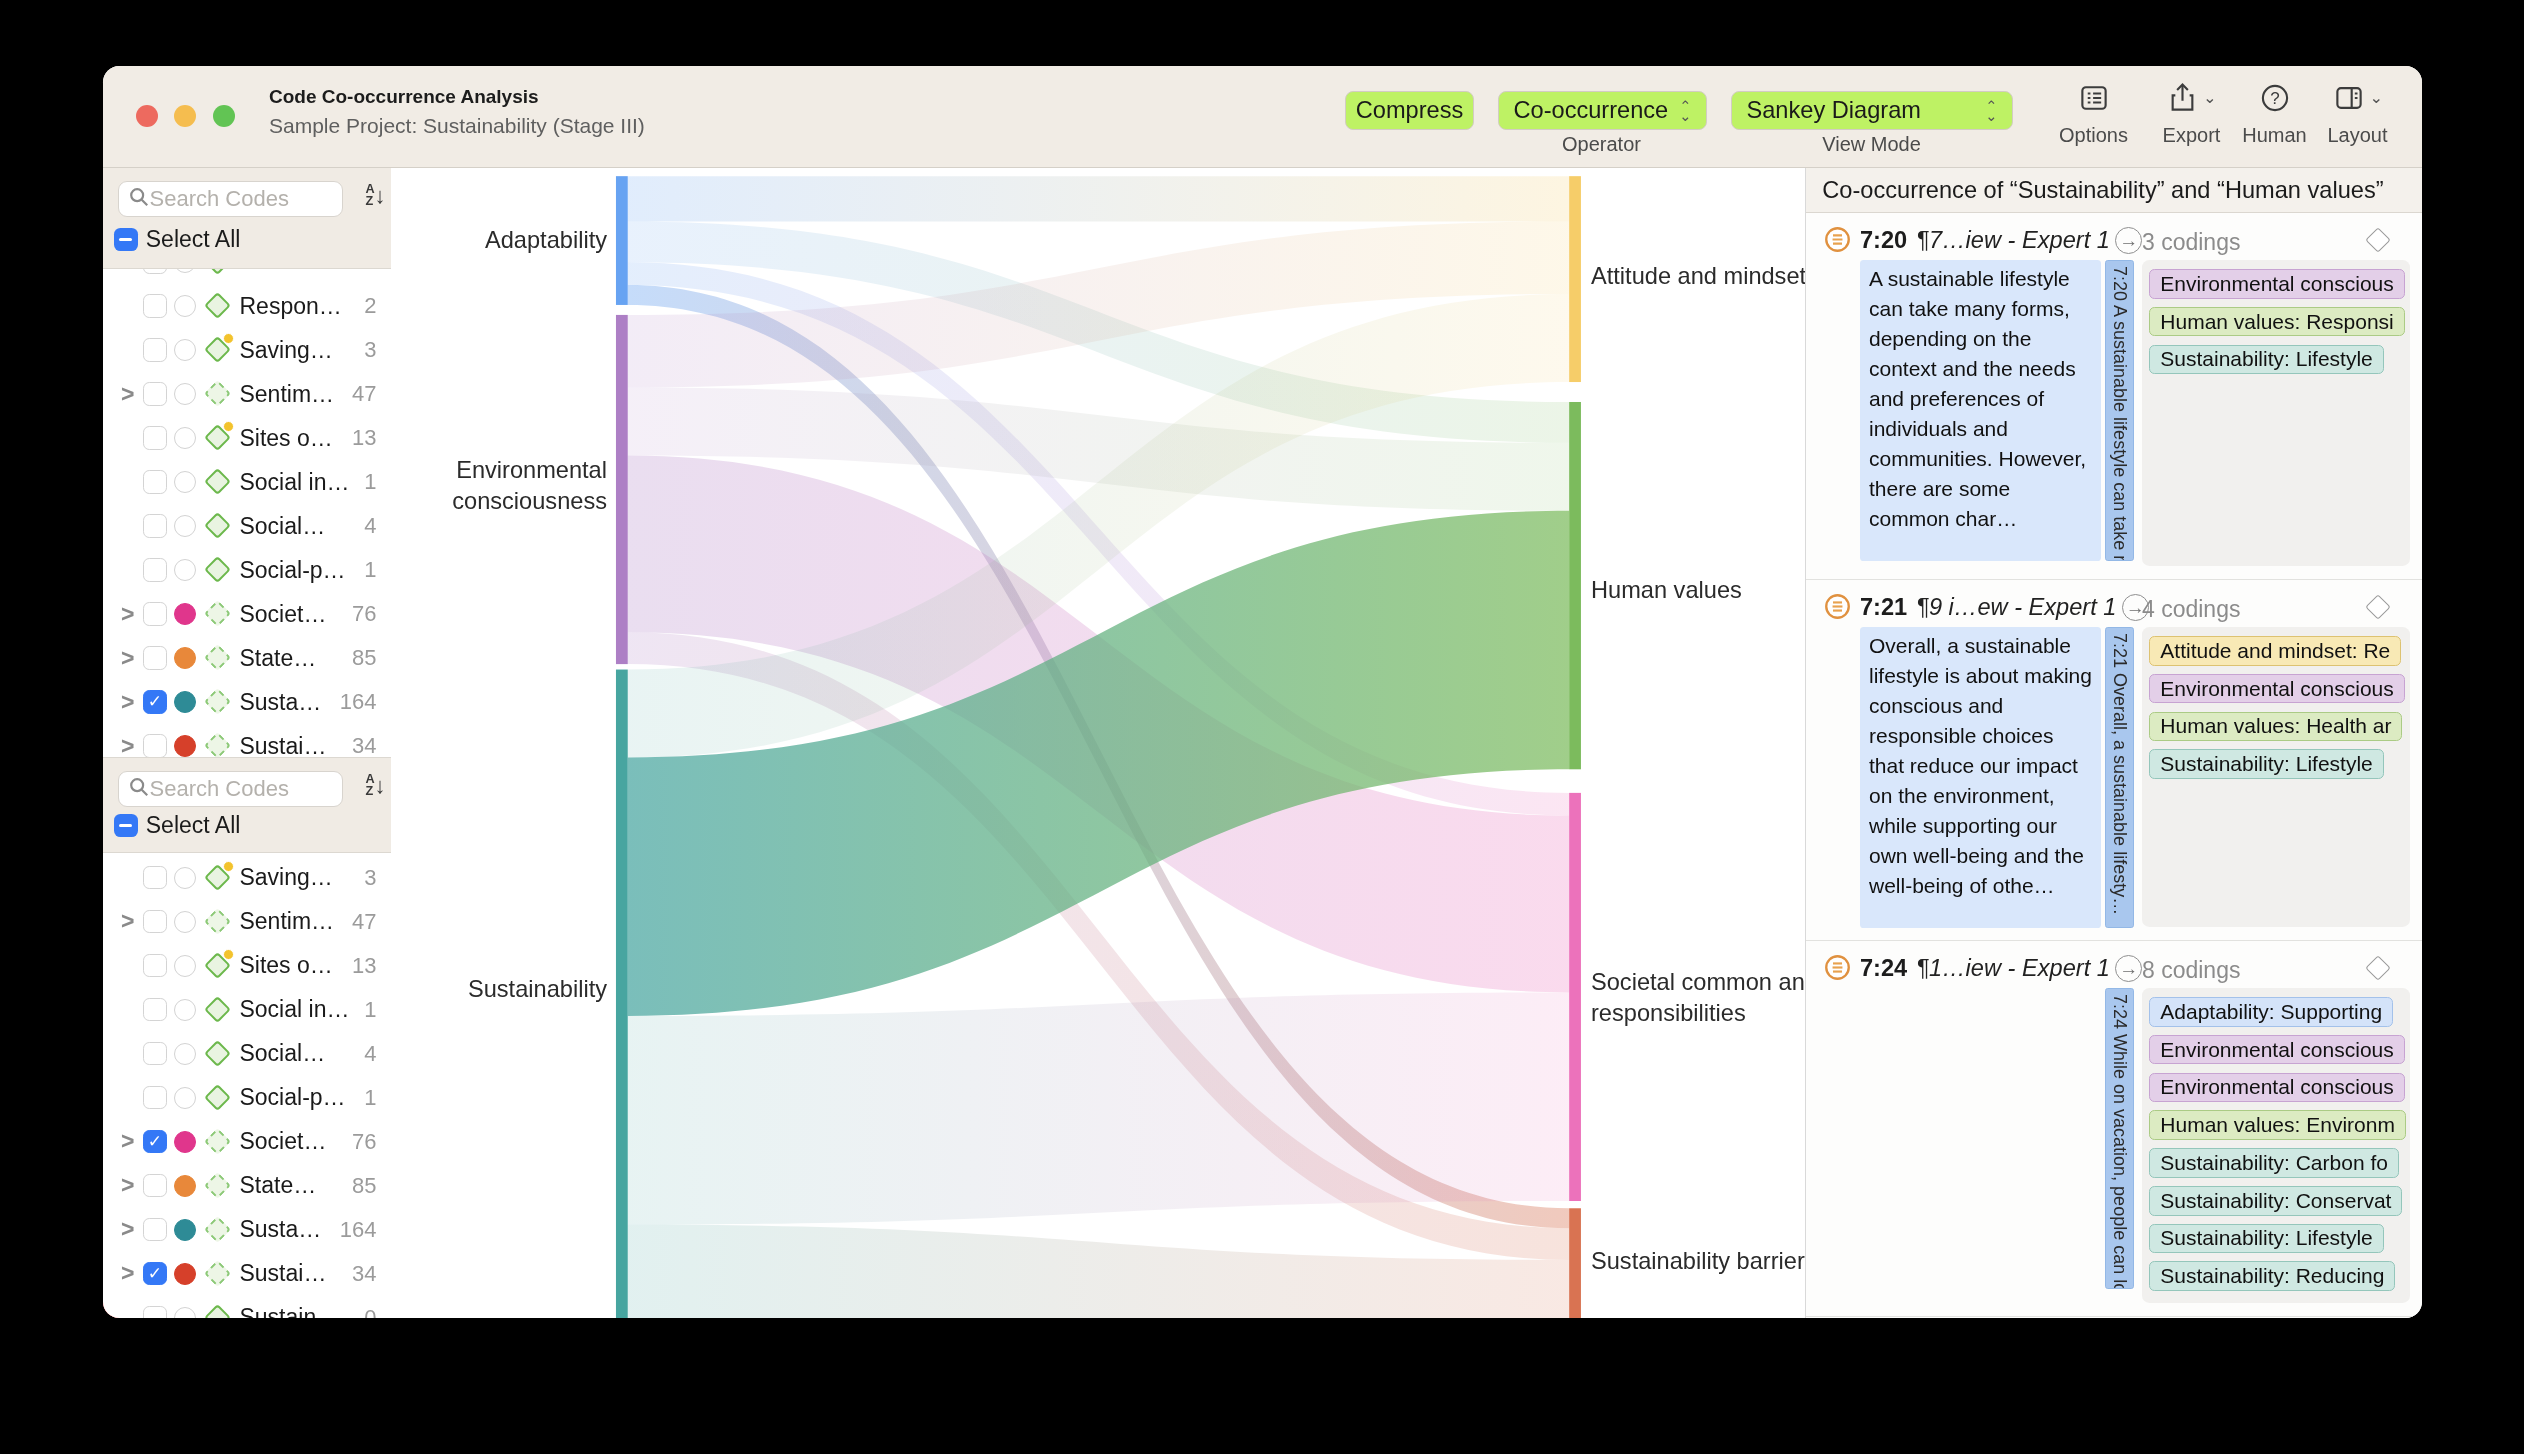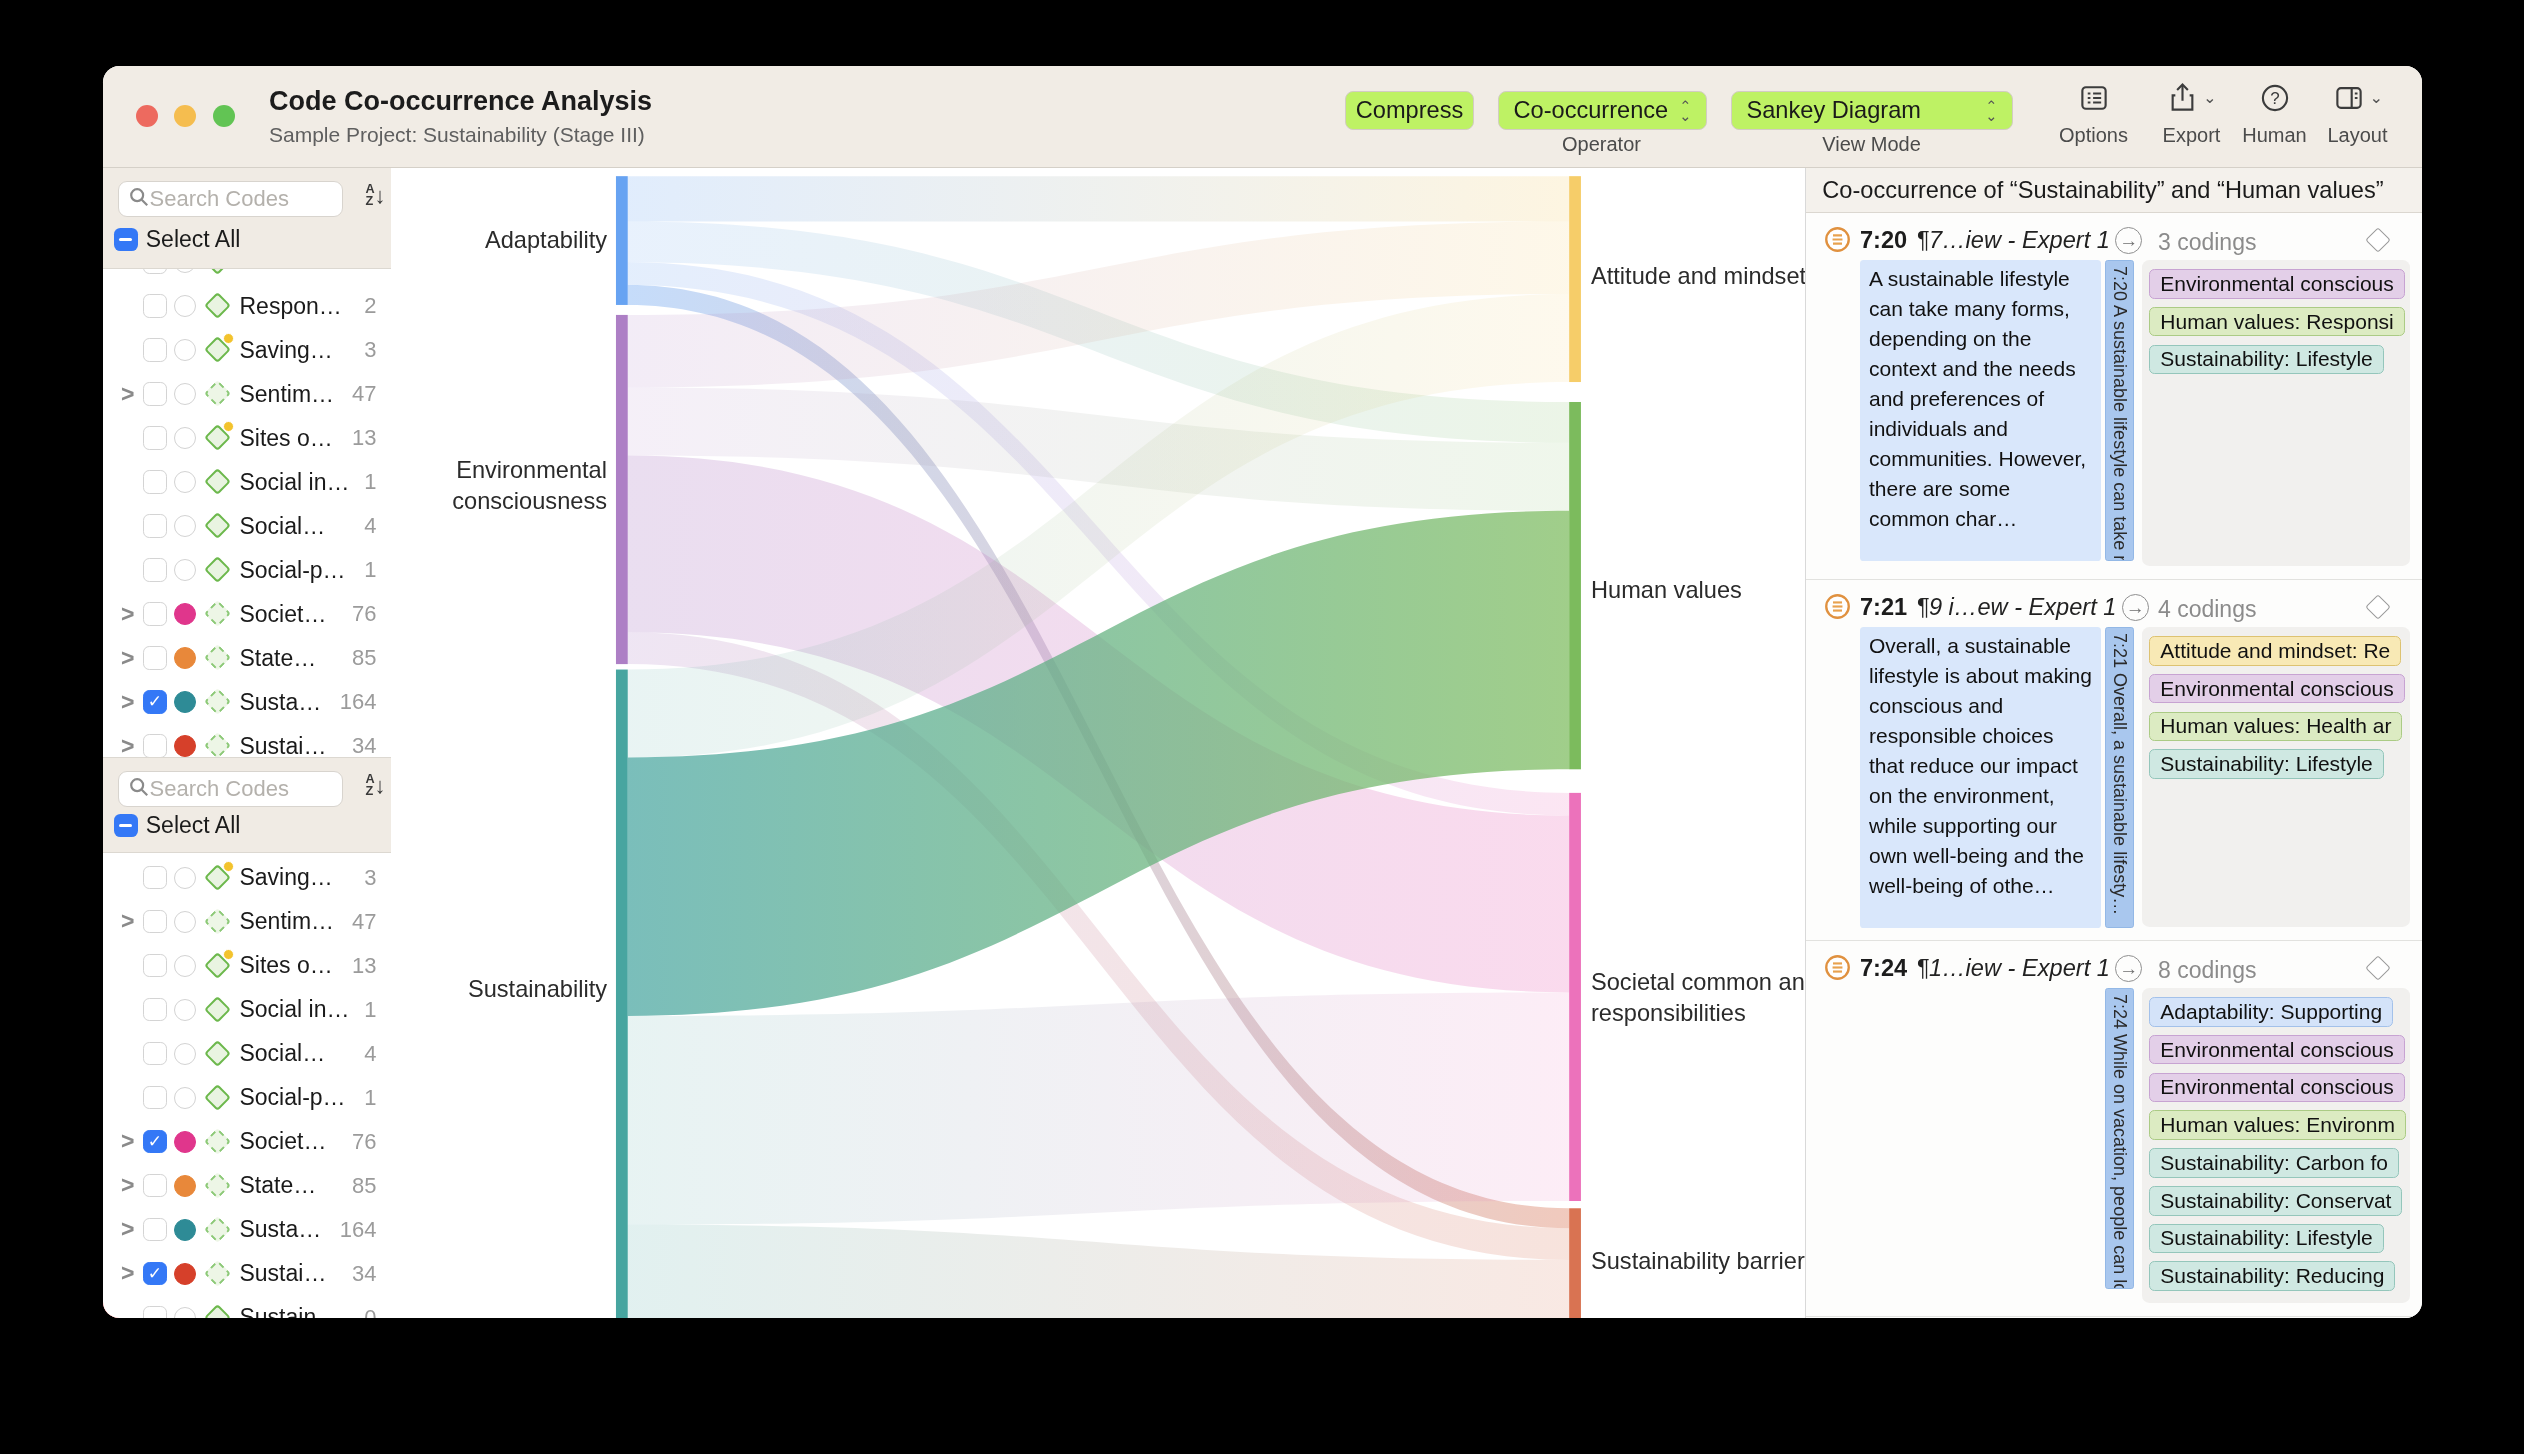--- a/index.html
+++ b/index.html
@@ -8,21 +8,21 @@
             background:#fff; border-radius:16.3px; overflow:hidden; }
 
   
   #toolbar { position:absolute; left:0; top:0; width:2319px; height:102px;
              background:#f1ece5; border-bottom:0.9px solid #d5d0c8; }
   .tl { position:absolute; top:39px; width:22px; height:22px; border-radius:50%; }
   #tl-close{ left:33px;  background:#ed6a5f; }
   #tl-min  { left:71px;  background:#f5bd4f; }
   #tl-max  { left:110px; background:#62c454; }
   #title-group { position:absolute; left:166px; top:20px; }
-  #win-title { font-size:27px; font-weight:bold; color:#1c1c1c; }
+  #win-title { font-size:19px; font-weight:bold; color:#1c1c1c; }
   #win-subtitle { font-size:21px; color:#5f5f5f; margin-top:6.3px; }
   .tb-btn { position:absolute; top:25px; height:39px; background:#bef264; border:0.9px solid #d2ccc3;
             border-radius:8.2px; display:flex; align-items:center; justify-content:space-between;
             font-size:23.6px; color:#1a1a1a; padding:0 14.5px; }
   #btn-compress { left:1242px; width:129px; justify-content:center; }
   #dd-operator  { left:1395px; width:209px; }
   #dd-viewmode  { left:1628px; width:282px; }
   .updown { display:flex; flex-direction:column; align-items:center; color:#555; font-size:14.5px; line-height:10px; margin-left:9px; }
   .tb-caption { position:absolute; top:67px; width:181px; text-align:center; font-size:20px; color:#4b4b4b; }
   .tb-action { position:absolute; top:14.5px; width:91px; text-align:center; }
@@ -83,21 +83,21 @@
                border-bottom:0.9px solid #dbd7d0; display:flex; align-items:center; padding-left:16.3px;
                font-size:23.6px; color:#1b1b1b; }
   #cards { position:absolute; left:0; top:45px; width:617px; height:1105px; }
   .card { position:relative; width:617px; border-bottom:1.8px solid #e2e2df; }
   .card-head { position:absolute; left:18px; top:12.7px; display:flex; align-items:center; }
   .doc-icon { margin-right:9px; }
   .q-id { font-size:23.6px; font-weight:bold; color:#1c1c1c; }
   .q-src { font-size:23.6px; font-style:italic; color:#222; margin-left:9px; white-space:nowrap; }
   .goto { width:27px; height:27px; border:1.8px solid #8f8f8f; border-radius:50%; color:#6f6f6f;
           font-size:19px; display:inline-flex; align-items:center; justify-content:center; margin-left:5.4px; }
-  .codings-n { position:absolute; left:352px; top:16.3px; font-size:23px; color:#8b8b8b; }
+  .codings-n { position:absolute; left:336px; top:16.3px; font-size:23px; color:#8b8b8b; }
   .hdia { position:absolute; right:36px; top:18px; width:18px; height:18px; transform:rotate(45deg);
           border:1.8px solid #9a9a9a; border-radius:2.7px; background:#fff; }
   .quote { position:absolute; left:54px; top:47px; width:241px; height:301px; background:#d9e7fb;
            border-radius:3.6px; padding:3.6px 9px; font-size:21px; line-height:30px; color:#111; overflow:hidden; }
   .vbar { position:absolute; left:299px; top:47px; width:29px; height:301px; background:#a9c7ee;
           border:0.9px solid #93b8e6; border-radius:2.7px; writing-mode:vertical-rl; font-size:18px;
           line-height:27px; color:#2a2a2a; padding-top:5.4px; overflow:hidden; white-space:nowrap; }
   .codings-panel { position:absolute; left:336px; top:47px; right:12.7px; bottom:12.7px;
                    background:#f1f0ee; border-radius:7.3px; padding:9px 0 0 7.3px; overflow:hidden; }
   .tag { display:block; width:max-content; font-size:21px; color:#111; padding:1.8px 10px; margin-bottom:8.2px;

